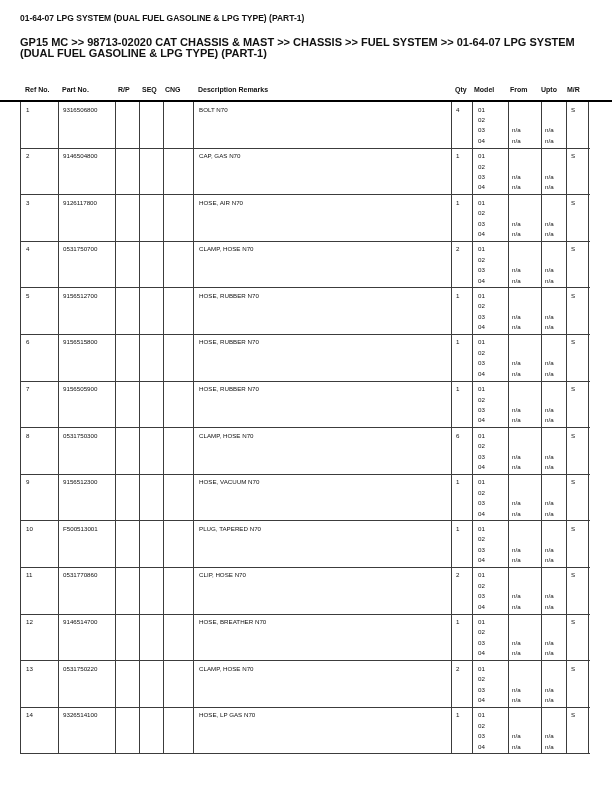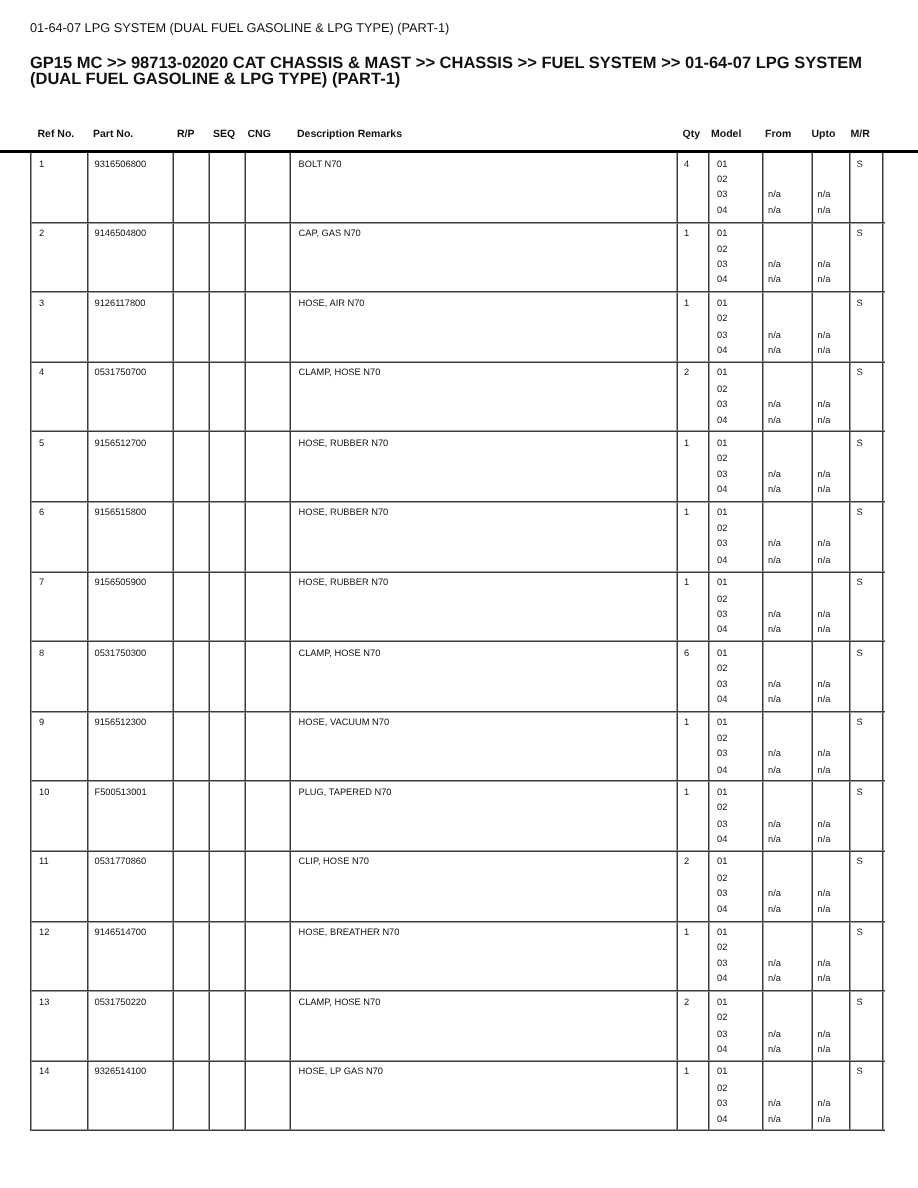--- a/index.html
+++ b/index.html
@@ -7,21 +7,21 @@
     width:612px; height:792px;
     background:#ffffff;
     font-family:"Liberation Sans", sans-serif;
     color:#111111;
     -webkit-text-size-adjust:none;
   }
   .page { position:relative; width:612px; height:792px; overflow:hidden; background:#ffffff; }
 
   .title {
     position:absolute; left:20px; top:13px;
-    font-size:8.5px; font-weight:normal; white-space:nowrap; color:#111;
+    font-size:8.5px; font-weight:bold; white-space:nowrap; color:#111;
   }
   .breadcrumb {
     position:absolute; left:20px; top:37px; width:578px;
     font-size:11px; font-weight:bold; line-height:11px; color:#111;
   }
 
   .col-headers {
     position:absolute; left:20px; top:86px;
     display:flex; font-size:7px; font-weight:bold; color:#111;
   }

